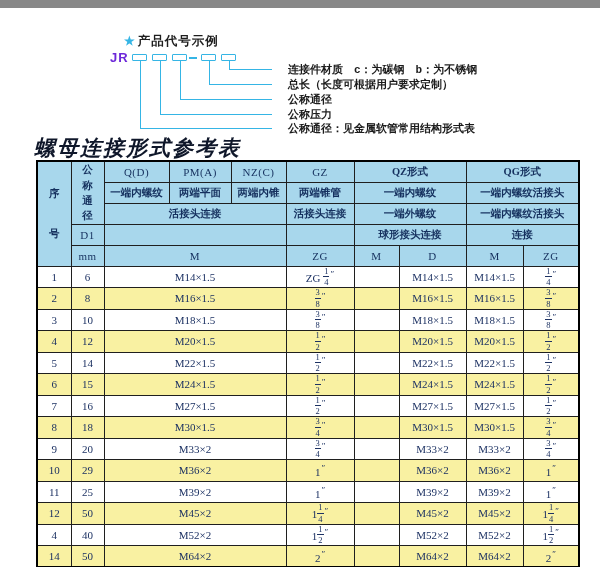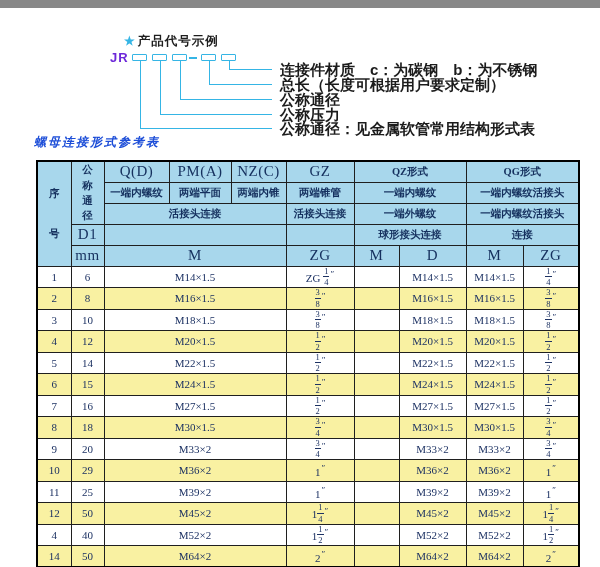--- a/index.html
+++ b/index.html
@@ -13,32 +13,32 @@
   body{background:#888;font-family:"Liberation Sans",sans-serif;}
   .page{position:relative;width:600px;height:567px;background:#ffffff;overflow:hidden;margin:8px auto;}
 
   
   .diag-heading{position:absolute;left:124px;top:25px;font-size:12.5px;font-weight:bold;color:#1e1e1e;letter-spacing:1px;white-space:nowrap;}
   .diag-heading .star{color:var(--accent);margin-right:2px;font-size:12px;}
   .code-prefix{position:absolute;left:110px;top:42px;font-size:13px;font-weight:bold;color:#6d28d9;letter-spacing:1px;}
   .code-box{position:absolute;top:46px;width:15px;height:7px;border:1.5px solid var(--accent);background:#fff;border-radius:1px;}
   .code-dash{position:absolute;top:49px;width:8px;height:2px;background:var(--accent);}
   .conn{position:absolute;border-left:1.5px solid var(--accent);border-bottom:1.5px solid var(--accent);}
-  .diag-label{position:absolute;left:280px;height:14px;font-size:15px;font-weight:600;color:#1c1c1c;white-space:nowrap;line-height:14px;}
+  .diag-label{position:absolute;left:288px;height:14px;font-size:11px;font-weight:600;color:#1c1c1c;white-space:nowrap;line-height:14px;font-family:Liberation Mono, monospace;}
 
   
-  .tbl-title{position:absolute;left:34px;top:126px;font-family:"Liberation Serif",serif;font-style:italic;font-weight:bold;font-size:12px;letter-spacing:2px;color:#1d4ed8;}
+  .tbl-title{position:absolute;left:34px;top:126px;font-family:"Liberation Serif",serif;font-style:italic;font-weight:bold;font-size:21px;letter-spacing:2px;color:#0f172a;}
 
   
   table.ref{position:absolute;left:36px;top:152px;width:542px;border-collapse:collapse;table-layout:fixed;border:2px solid #000;}
   table.ref td{border:1px solid var(--bd);text-align:center;vertical-align:middle;padding:0;overflow:hidden;}
   thead td{background:var(--header-bg);}
   thead tr{height:21px;}
   .zh{font-family:"Liberation Serif",serif;font-size:10.5px;font-weight:600;color:#15305e;}
-  .lat{font-family:"Liberation Serif",serif;font-size:15px;font-weight:normal;color:#15305e;letter-spacing:0.5px;}
+  .lat{font-family:"Liberation Serif",serif;font-size:11px;font-weight:normal;color:#15305e;letter-spacing:0.5px;}
   .vt{display:inline-block;width:1.15em;word-break:break-all;white-space:normal;line-height:1.45;}
   .vt-sparse{line-height:3.8;}
   tbody tr{height:21.5px;background:#ffffff;}
   tbody tr:nth-child(even){background:var(--row-alt);}
   tbody td{font-family:"Liberation Serif",serif;font-size:11px;color:var(--txt);}
   .frac{display:inline-block;text-align:center;vertical-align:-0.4em;line-height:1;font-size:8.5px;}
   .frac .fn{display:block;padding:0 1px 1px 1px;}
   .frac .fd{display:block;border-top:1px solid currentColor;padding:1px 1px 0 1px;}
   .pr{font-size:9px;vertical-align:0.5em;margin-left:1px;}
 </style>

